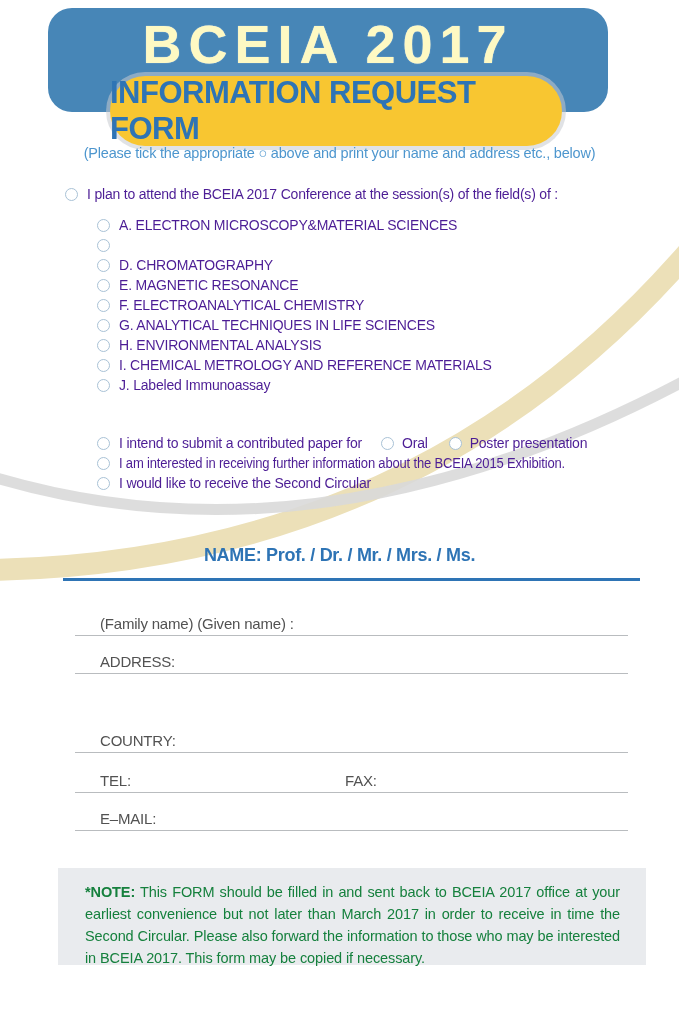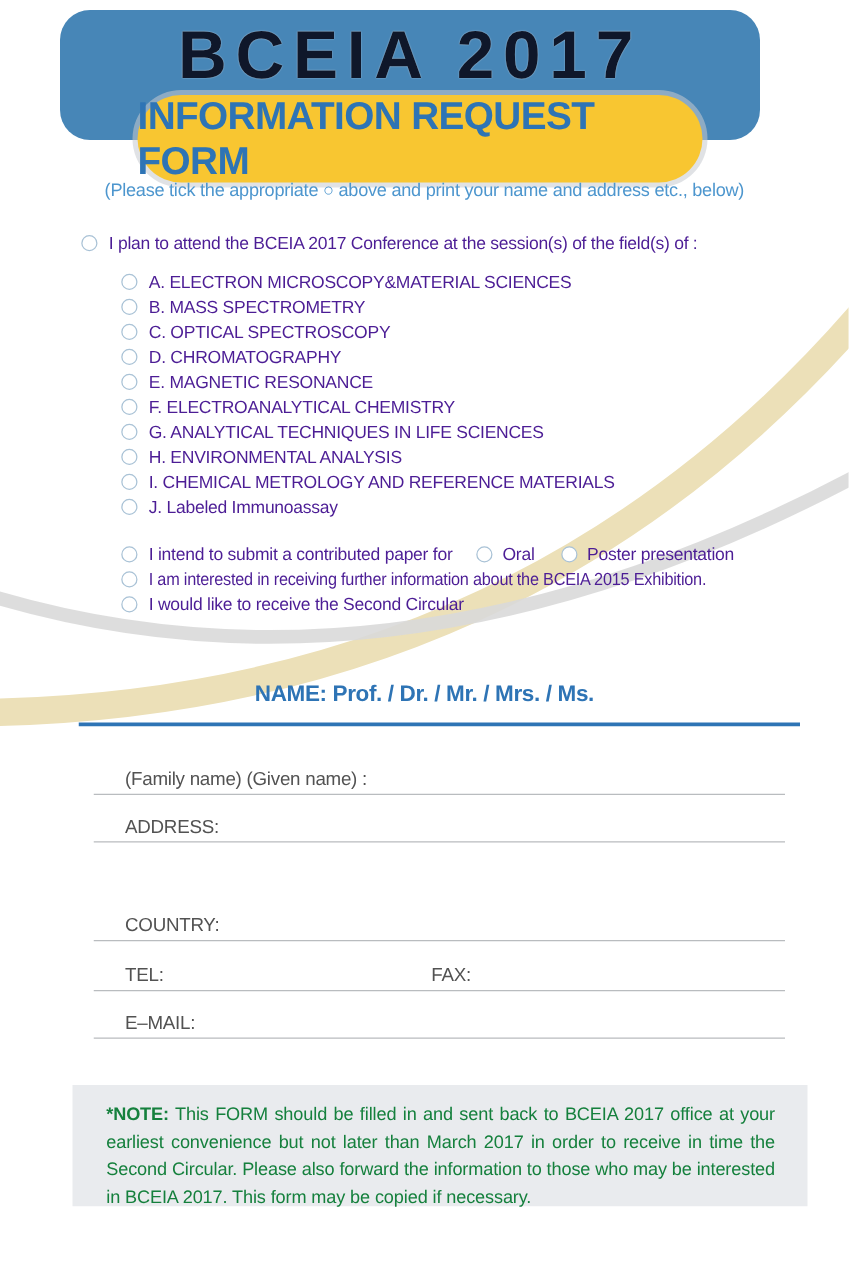--- a/index.html
+++ b/index.html
@@ -11,21 +11,21 @@
   .content{position:absolute;left:0;top:0;width:679px;height:1018px;z-index:1;}
 
   
   .header-block{
     position:absolute; left:48px; top:8px; width:560px; height:104px;
     background:#4786B7; border-radius:24px;
   }
   .header-title{
     position:absolute; left:0; top:0; width:100%; height:72px;
     display:flex; align-items:center; justify-content:center;
-    color:#0f172a; font-size:54px; font-weight:bold; letter-spacing:7px;
+    color:#fef9c3; font-size:54px; font-weight:bold; letter-spacing:7px;
     text-shadow:0 0 1px rgba(255,255,255,.8);
   }
   .banner-pill{
     position:absolute; left:110px; top:76px; width:452px; height:70px;
     background:#F8C631; border-radius:35px;
     box-shadow:0 0 0 4px rgba(198,203,208,.55);
     display:flex; align-items:center; justify-content:center;
   }
   .banner-text{ color:#2E74B5; font-size:31px; font-weight:bold; letter-spacing:-0.5px;}
 
@@ -100,25 +100,20 @@
       <span>I plan to attend the BCEIA 2017 Conference at the session(s) of the field(s) of :</span>
     </div>
 
     <div class="sessions">
       <div class="chkrow">
         <span class="circle"></span>
         <span>A. ELECTRON MICROSCOPY&amp;MATERIAL SCIENCES</span>
       </div>
       <div class="chkrow">
         <span class="circle"></span>
-        <span>B. MASS SPECTROMETRY</span>
-      </div>
-      <div class="chkrow">
-        <span class="circle"></span>
-        <span>C. OPTICAL SPECTROSCOPY</span>
       </div>
       <div class="chkrow">
         <span class="circle"></span>
         <span>D. CHROMATOGRAPHY</span>
       </div>
       <div class="chkrow">
         <span class="circle"></span>
         <span>E. MAGNETIC RESONANCE</span>
       </div>
       <div class="chkrow">

